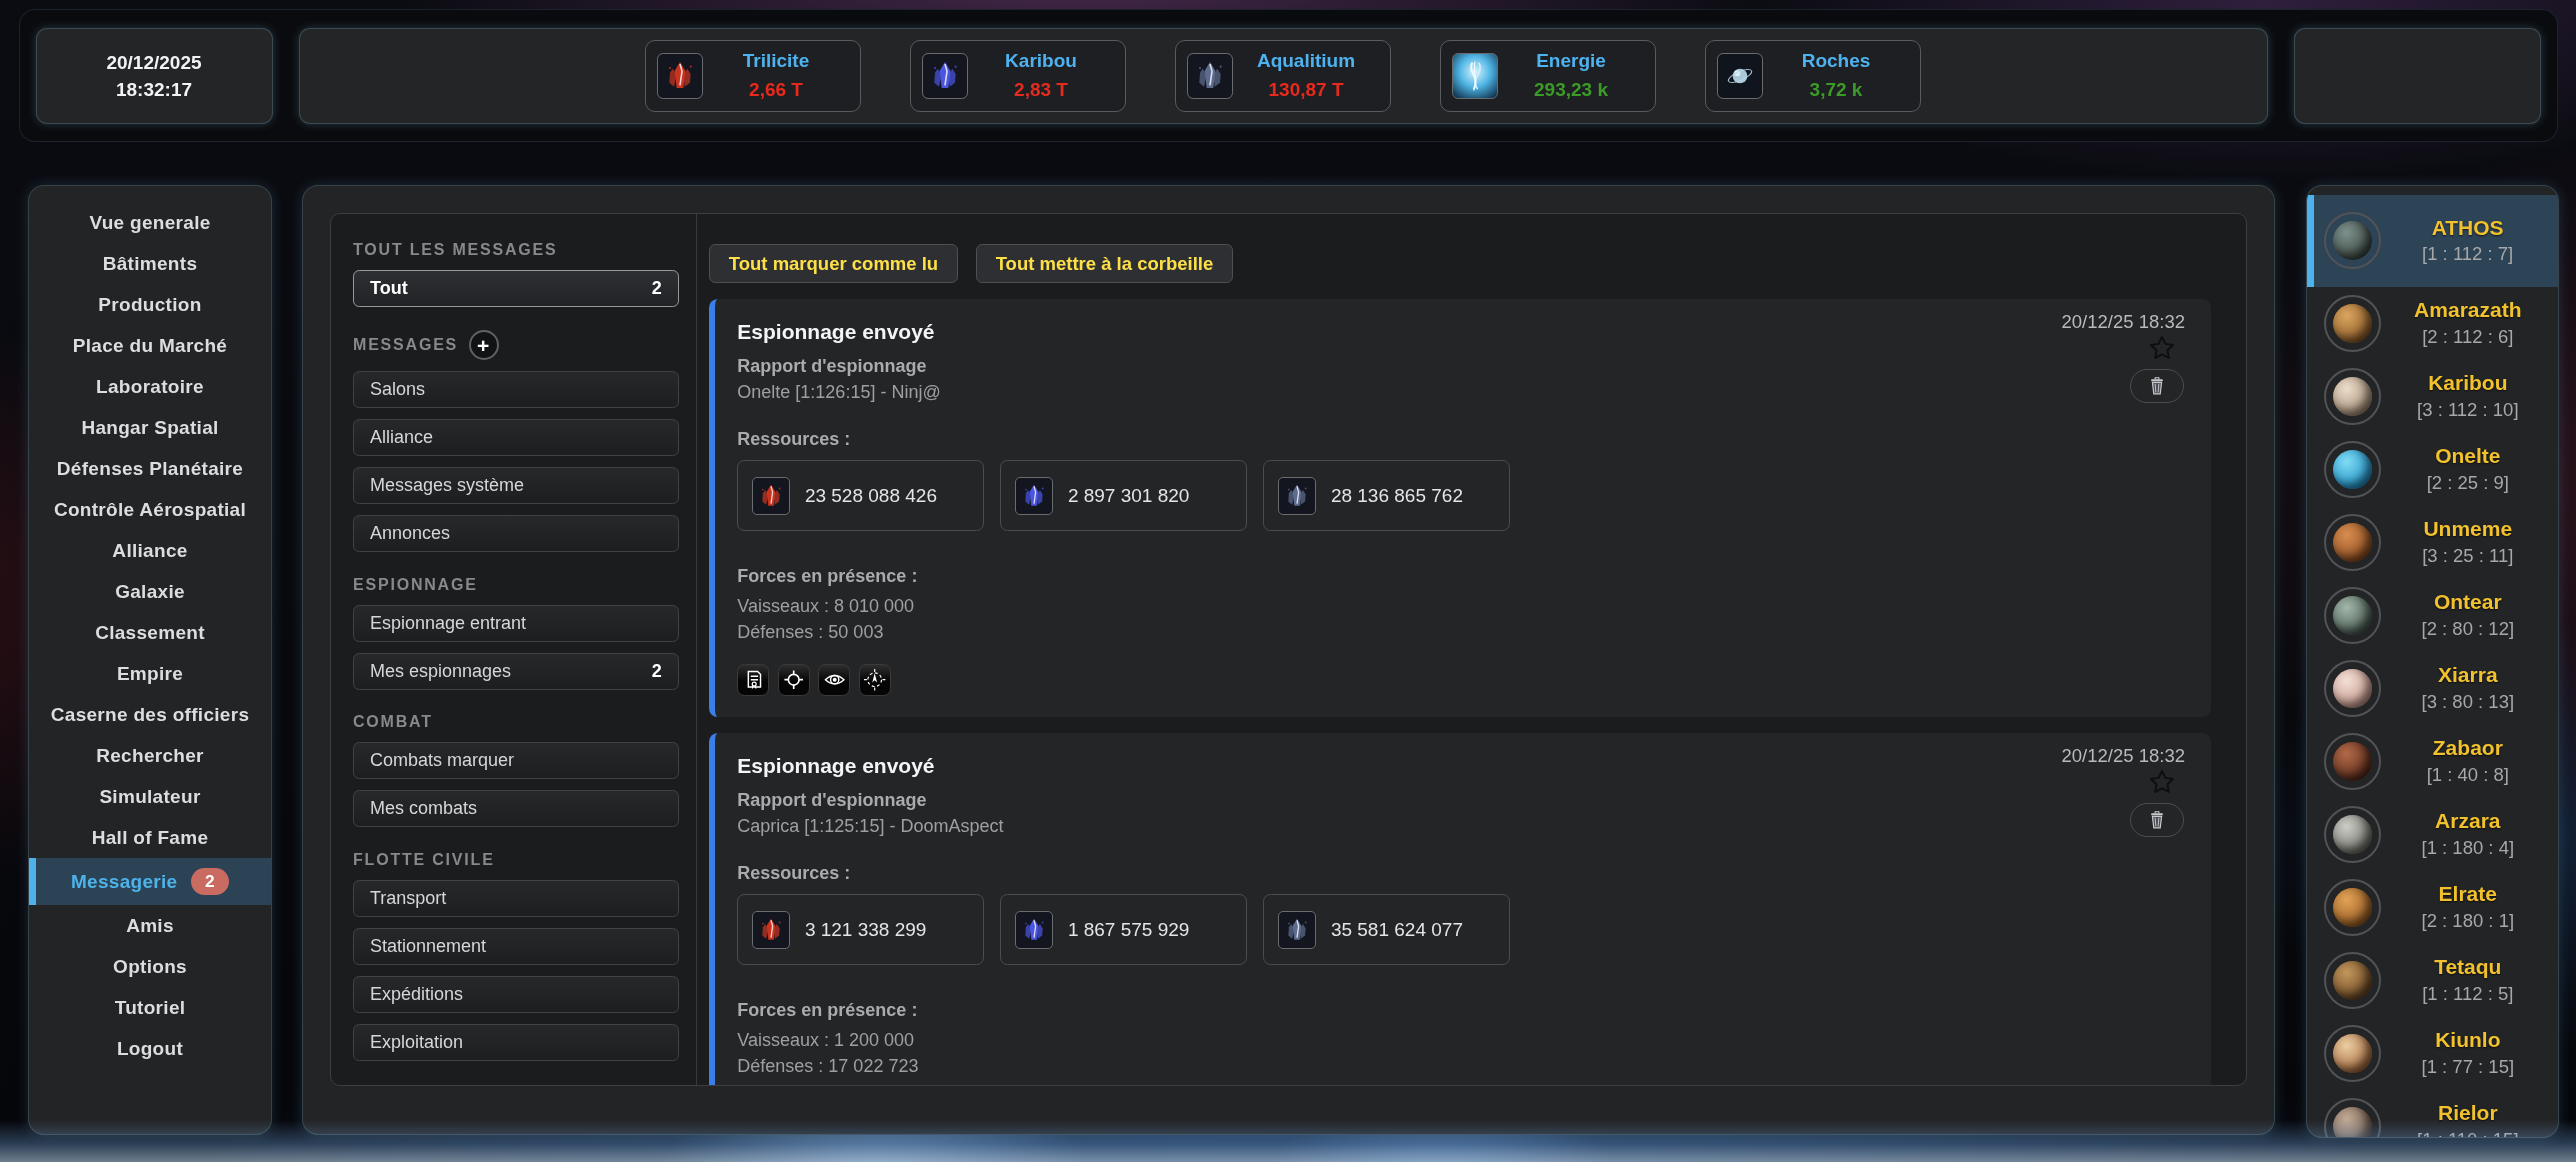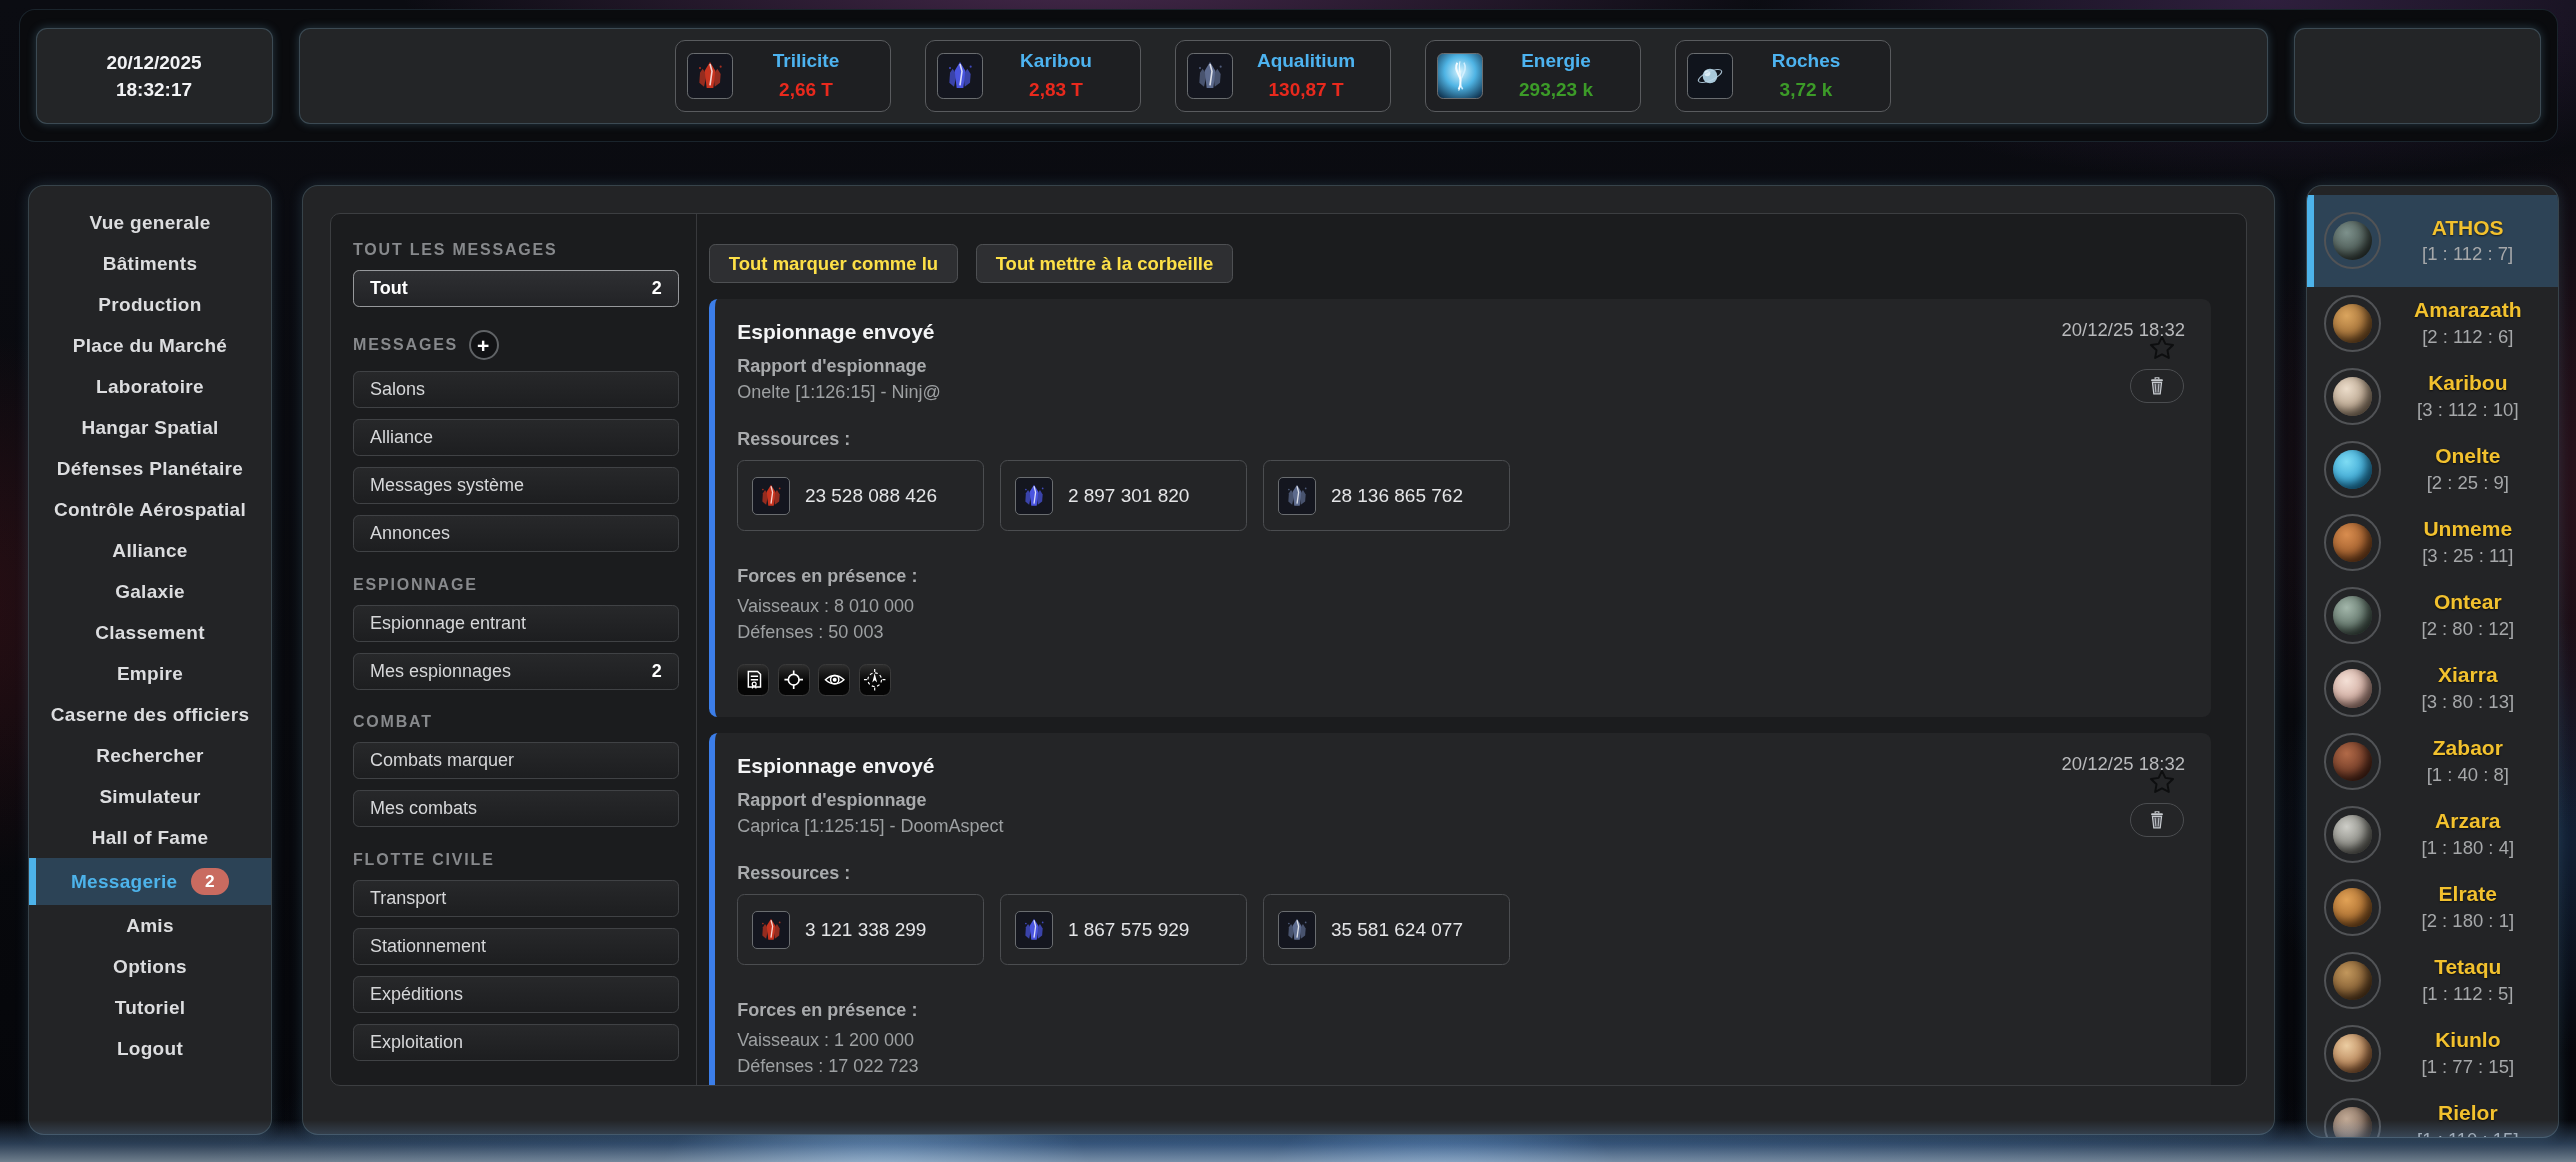--- a/index.html
+++ b/index.html
@@ -25,21 +25,21 @@
           box-shadow:0 0 13.6px rgba(120,190,230,.18); }
 
   
   .topbar { position:absolute; left:18.5px; top:9.2px; width:2539px; height:133px;
     background:#0a0b0e; border-radius:16px; border:1.2px solid rgba(130,190,225,.14);
     display:flex; align-items:center; gap:26px; padding:0 16px; }
   .tb-box { background:#232527; border-radius:11px; height:96px;
     border:0.6px solid rgba(150,210,240,.22); box-shadow:0 0 10px rgba(125,195,230,.25); }
   .datetime-box { width:237px; flex:none; display:flex; flex-direction:column;
     align-items:center; justify-content:center; color:#f2f3f5; font-size:19px; font-weight:600; line-height:27px; }
-  .resources-box { flex:1; display:flex; align-items:center; justify-content:center; gap:34px; }
+  .resources-box { flex:1; display:flex; align-items:center; justify-content:center; gap:49px; }
   .spacer-box { width:247px; flex:none; }
   .res-chip { width:216px; height:72px; border:1.2px solid #595b5e; border-radius:10px;
     background:#1e1f22; display:flex; align-items:center; padding:0 11px; }
   .res-tile { width:46px; height:46px; border-radius:6.2px; border:1.2px solid #6a6d70;
     display:flex; align-items:center; justify-content:center; flex:none; }
   .res-texts { flex:1; text-align:center; }
   .res-name { font-size:19px; font-weight:bold; color:#4db3f0; }
   .res-value { font-size:19px; font-weight:bold; margin-top:7.4px; }
   .tile-crystal-dark { background:#14161f; }
   .tile-energie { background:radial-gradient(circle at 50% 40%, #d8f4ff, #4fb4e4 45%, #0c2c48 95%); }
@@ -74,21 +74,21 @@
     background:linear-gradient(180deg,#2e2f32,#222326); }
   .cat-count { font-weight:bold; color:#fff; }
 
   .messages-col { flex:1; padding:30px 35px 0 12.3px; }
   .msg-toolbar { display:flex; gap:18.5px; }
   .tb-btn { background:#2e2f32; border:1.2px solid #4e5053; border-radius:6.2px; font-size:18.5px;
     font-weight:bold; color:#fde047; height:39px; padding:0 18.5px; display:flex; align-items:center; cursor:pointer; }
   .msg-card { position:relative; margin-top:16px; background:#242527; border-radius:8.6px;
     border-left:6.2px solid #3c7ee9; padding:17.3px 25px 21px 22px; min-height:327px; }
   .msg-title { font-size:21px; font-weight:bold; color:#f4f5f6; margin:3.7px 0 12.3px; }
-  .msg-date { position:absolute; top:20px; right:26px; font-size:18.5px; color:#b9babc; }
+  .msg-date { position:absolute; top:12px; right:26px; font-size:18.5px; color:#b9babc; }
   .msg-report { font-size:18px; font-weight:bold; color:#a9abad; margin-bottom:5px; }
   .msg-target { font-size:18px; color:#9da0a2; }
   .msg-res-label { font-size:18px; font-weight:bold; color:#a9abad; margin:26px 0 10px; }
   .res-row { display:flex; gap:16px; }
   .mres-box { width:247px; height:71px; border:1.2px solid #4b4d50; border-radius:7.4px;
     display:flex; align-items:center; gap:15px; padding:0 13.6px; }
   .mres-tile { width:38px; height:38px; border-radius:5px; border:1.2px solid #6a6d70; background:#14161f;
     display:flex; align-items:center; justify-content:center; flex:none; }
   .mres-val { font-size:19px; color:#e4e5e7; }
   .msg-forces-label { font-size:18px; font-weight:bold; color:#a9abad; margin:35px 0 6.2px; }

